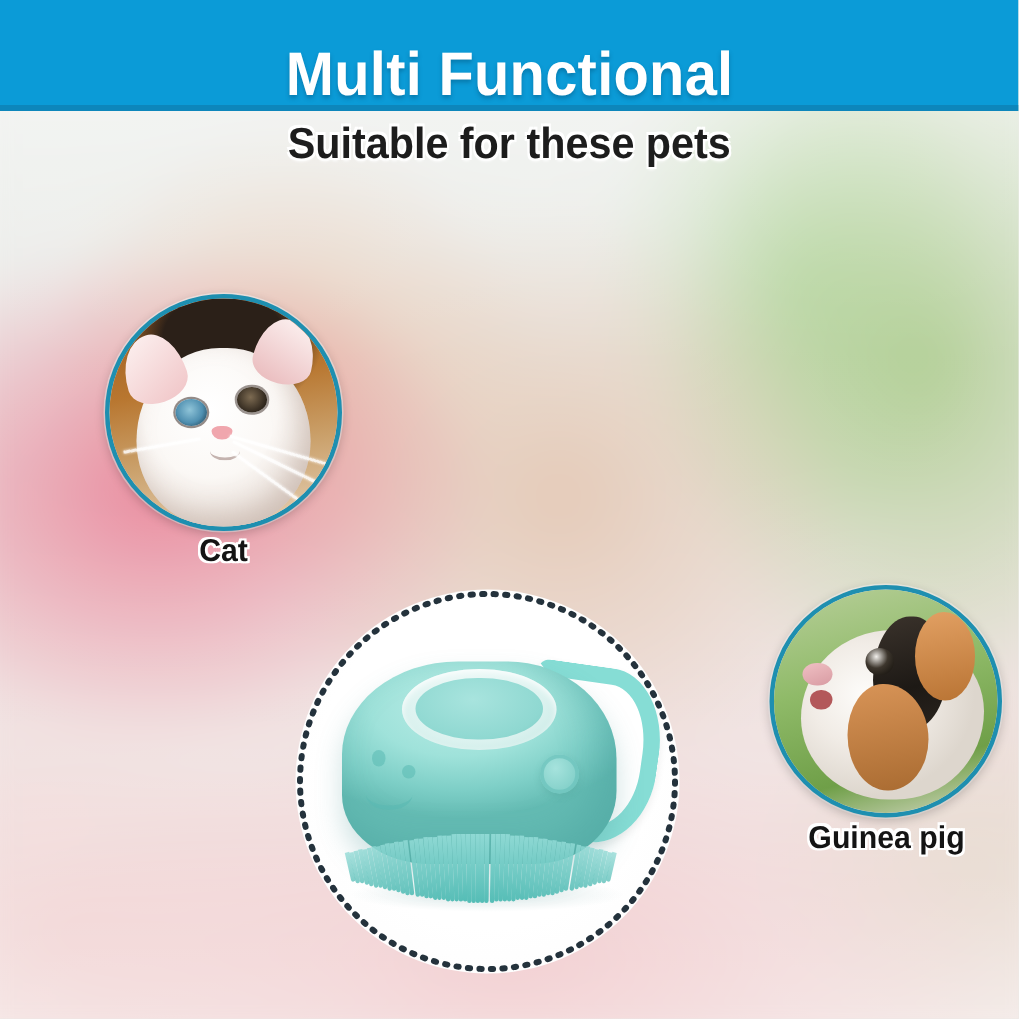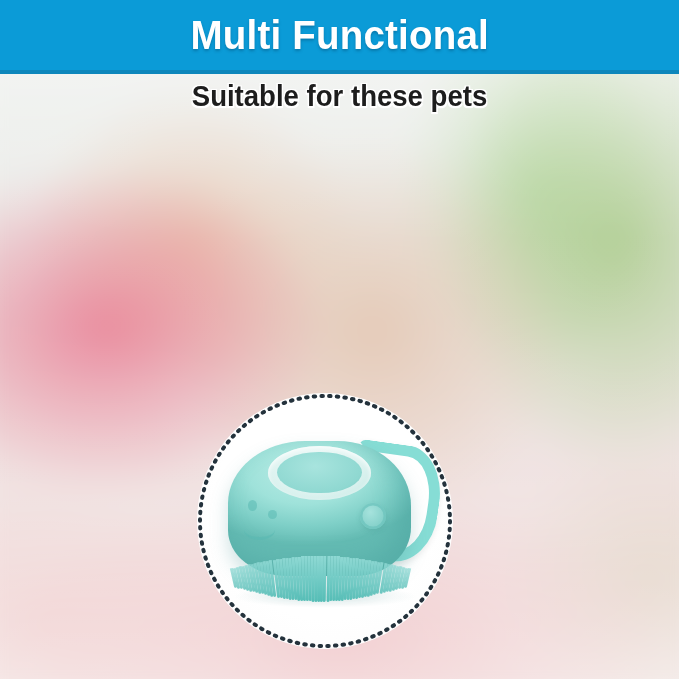--- a/index.html
+++ b/index.html
@@ -35,21 +35,21 @@
     position:absolute;inset:0;
     background:linear-gradient(180deg,rgba(255,255,255,.30) 0%,rgba(255,255,255,.04) 35%,rgba(255,255,255,.05) 70%,rgba(255,255,255,.30) 100%);
   }
 
   
   .banner{
     position:absolute;left:0;top:0;width:679px;height:74px;
     background:#0b9bd7;
     border-bottom:4px solid #0d86bb;
     box-sizing:border-box;
-    display:flex;align-items:center;justify-content:center;
+    display:flex;align-items:flex-end;justify-content:center;
   }
   .banner-title{
     color:#ffffff;
     font-size:41px;
     font-weight:bold;
     letter-spacing:.2px;
     line-height:1;
     transform:scaleX(.94);
     text-shadow:0 2px 3px rgba(0,60,95,.35);
     white-space:nowrap;
@@ -266,24 +266,56 @@
 
   <div class="bg-base"></div>
   <div class="bg-wash"></div>
 
   <div class="banner">
     <div class="banner-title">Multi Functional</div>
   </div>
 
   <div class="subtitle">Suitable for these pets</div>
 
-
-
-
-
+  <div class="pet" style="left:70px;top:196px;width:158px;height:195px;">
+    <div class="pet-circle" style="width:158px;height:158px;">
+      <div class="scene cat-bg">
+        <div class="cat-head"></div>
+        <div class="cat-ear-l"></div>
+        <div class="cat-ear-r"></div>
+        <div class="cat-eye-l"></div>
+        <div class="cat-eye-r"></div>
+        <div class="cat-nose"></div>
+        <div class="cat-mouth"></div>
+        <div class="whisk" style="left:52%;top:66%;width:44%;transform:rotate(16deg);"></div>
+        <div class="whisk" style="left:52%;top:72%;width:44%;transform:rotate(26deg);"></div>
+        <div class="whisk" style="left:50%;top:78%;width:40%;transform:rotate(36deg);"></div>
+        <div class="whisk" style="left:6%;top:64%;width:34%;transform:rotate(-10deg);"></div>
+      </div>
+    </div>
+    <div class="pet-label" style="top:160px;">Cat</div>
+  </div>
+
+
+
+
+  <div class="pet" style="left:513px;top:390px;width:155px;height:195px;">
+    <div class="pet-circle" style="width:155px;height:155px;">
+      <div class="scene gp-bg">
+        <div class="gp-body"></div>
+        <div class="gp-patch-black"></div>
+        <div class="gp-patch-orange"></div>
+        <div class="gp-patch-orange2"></div>
+        <div class="gp-eye"></div>
+        <div class="gp-nose"></div>
+        <div class="gp-mouth"></div>
+      </div>
+    </div>
+    <div class="pet-label" style="top:157px;">Guinea pig</div>
+  </div>
 
   <div class="product" style="left:197px;top:393px;width:256px;height:256px;">
     <svg class="dots" viewBox="0 0 256 256" preserveAspectRatio="none">
       <circle cx="128" cy="128" r="125" fill="none" stroke="#24323c" stroke-width="4" stroke-linecap="round" stroke-dasharray="1.5 6.2"></circle>
     </svg>
 
     <div class="brush-shadow"></div>
 
     <div class="brush-wrap">
       <div class="brush-strap"></div>

